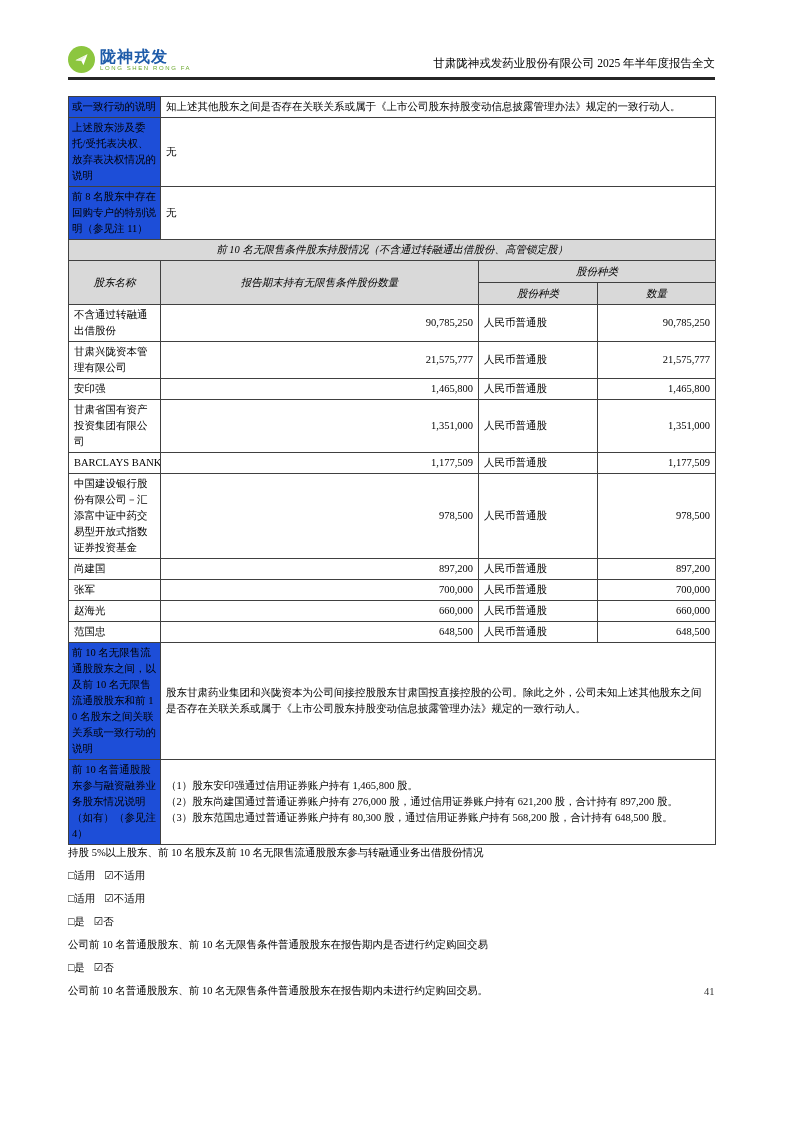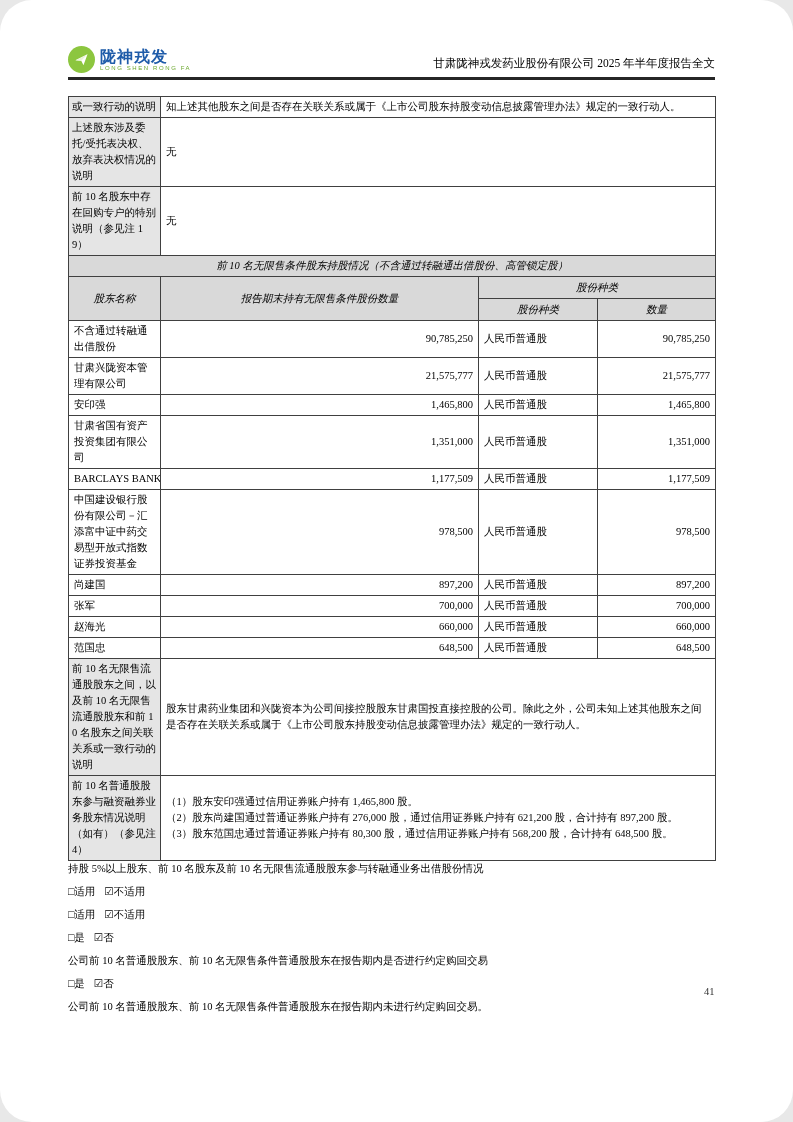--- a/index.html
+++ b/index.html
@@ -1,41 +1,41 @@
 <!DOCTYPE html>
 <html><head>
 <meta charset="utf-8">
 <style>
   * { margin:0; padding:0; box-sizing:border-box; }
   html,body { background:#e8e8e8; }
   .page {
     position:relative; width:793px; height:1122px; background:#ffffff;
     margin:0 auto; overflow:hidden;
-    font-family:"Liberation Serif","DejaVu Serif",serif; color:#000;border-radius:32px;
+    font-family:"Liberation Serif","DejaVu Serif",serif; color:#000;
   }
   .content { position:absolute; left:68px; top:0; width:647px; }
 
   
   .hdr { display:flex; justify-content:space-between; align-items:flex-end;
          padding-top:46px; padding-bottom:4px; border-bottom:3px solid #262626; }
   .logo { display:flex; align-items:center; gap:5px; }
   .logo-circle { width:27px; height:27px; border-radius:50%; background:#8CC63F;
                  display:flex; align-items:center; justify-content:center; flex:0 0 auto; }
   .brand-txt { display:flex; flex-direction:column; }
   .brand-cn { color:#1F5CA9; font-weight:bold; font-size:16px; line-height:17px;
               font-family:"Liberation Sans","DejaVu Sans",sans-serif; letter-spacing:1px; }
   .brand-en { color:#6CA82E; font-size:6px; line-height:7px; letter-spacing:1.6px;
               font-family:"Liberation Sans","DejaVu Sans",sans-serif; }
   .doc-title { font-size:11.5px; line-height:14px; padding-bottom:3px; }
 
   
   table { border-collapse:collapse; width:100%; margin-top:16px; table-layout:fixed; }
   td { border:1px solid #404040; font-size:10.5px; line-height:16px;
        padding:2px 5px; vertical-align:middle; word-break:break-all; }
-  td.lbl { background:#e5e5e5; padding:2px 3px; }
+  td.lbl { background:#1d4ed8; padding:2px 3px; }
   td.gray { background:#D9D9D9;font-style:italic; }
   .ctr { text-align:center; }
   .num { text-align:right; }
   .nowrap { white-space:nowrap; overflow:hidden; }
   .hrow td { height:22px; }
   .note-line { line-height:16px; }
 
   
   .paras { font-size:10.5px; }
   .paras p { margin:0 0 8px 0; line-height:15px; }
@@ -76,21 +76,21 @@
       <tbody>
           <tr>
         <td class="lbl">或一致行动的说明</td>
         <td colspan="3">知上述其他股东之间是否存在关联关系或属于《上市公司股东持股变动信息披露管理办法》规定的一致行动人。</td>
       </tr>
       <tr>
         <td class="lbl">上述股东涉及委托/受托表决权、放弃表决权情况的说明</td>
         <td colspan="3">无</td>
       </tr>
       <tr>
-        <td class="lbl">前 10 名股东中存在回购专户的特别说明（参见注 19）</td>
+        <td class="lbl">前 8 名股东中存在回购专户的特别说明（参见注 11）</td>
         <td colspan="3">无</td>
       </tr>
 
       <tr>
         <td colspan="4" class="gray ctr">前 10 名无限售条件股东持股情况（不含通过转融通出借股份、高管锁定股）</td>
       </tr>
 
       <tr class="hrow">
         <td rowspan="2" class="gray ctr">股东名称</td>
         <td rowspan="2" class="gray ctr">报告期末持有无限售条件股份数量</td>

